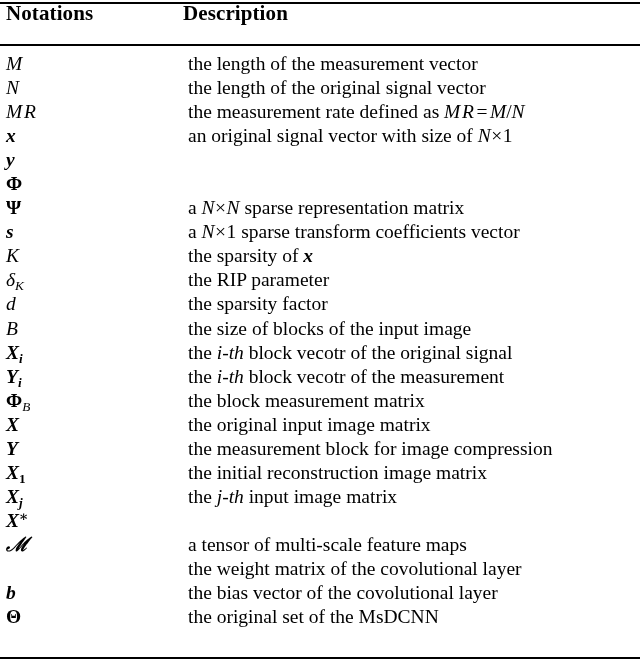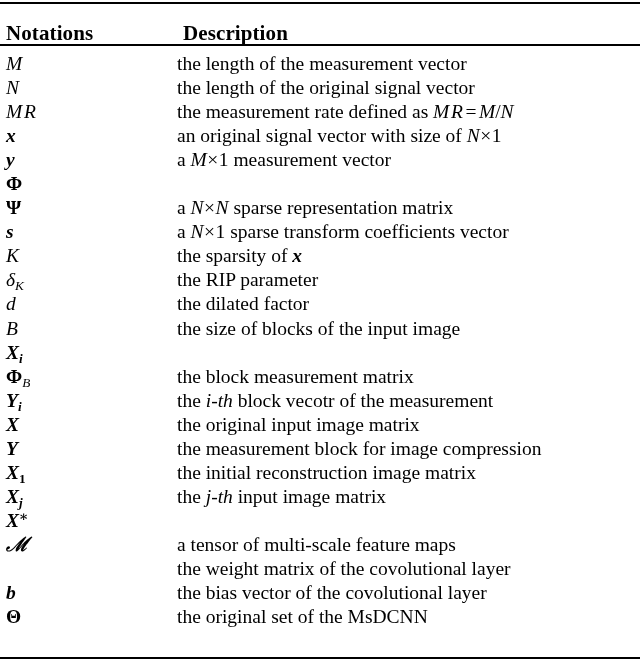--- a/index.html
+++ b/index.html
@@ -28,21 +28,21 @@
     left: 0;
     width: 640px;
     background: #000000;
   }
   .rule-top    { top: 2px;   height: 2px; }
   .rule-mid    { top: 44px;  height: 2px; }
   .rule-bottom { top: 657px; height: 2px; }
 
   .head-row {
     position: absolute;
-    top: 20px;
+    top: 0;
     left: 0;
     width: 636px;
     height: 30px;
   }
   .head-cell {
     position: absolute;
     font-weight: bold;
     font-size: 21px;
     line-height: 26px;
     letter-spacing: 0.1px;
@@ -62,21 +62,21 @@
     width: 640px;
   }
   .cell {
     position: absolute;
     top: 0;
     font-size: 19.5px;
     line-height: 24px;
     white-space: nowrap;
   }
   .cell-notation { left: 6px; }
-  .cell-desc     { left: 177px; }
+  .cell-desc     { left: 188px; }
 
   
   i, .mi {
     font-style: italic;
   }
   .bi {
     font-style: italic;
     font-weight: bold;
   }
   .bu {
@@ -136,21 +136,20 @@
       <div class="cell cell-desc">the measurement rate defined as <i>M</i> <i>R</i><span class="op">=</span><i>M</i>/<i>N</i></div>
     </div>
 
     <div class="row">
       <div class="cell cell-notation"><span class="bi">x</span></div>
       <div class="cell cell-desc">an original signal vector with size of <i>N</i><span class="times">×</span>1</div>
     </div>
 
     <div class="row">
       <div class="cell cell-notation"><span class="bi">y</span></div>
-      <div class="cell cell-desc">a <i>M</i><span class="times">×</span>1 measurement vector</div>
     </div>
 
     <div class="row">
       <div class="cell cell-notation"><span class="bu">Φ</span></div>
     </div>
 
     <div class="row">
       <div class="cell cell-notation"><span class="bu">Ψ</span></div>
       <div class="cell cell-desc">a <i>N</i><span class="times">×</span><i>N</i> sparse representation matrix</div>
     </div>
@@ -165,43 +164,44 @@
       <div class="cell cell-desc">the sparsity of <span class="bi">x</span></div>
     </div>
 
     <div class="row">
       <div class="cell cell-notation"><i>δ</i><sub><i>K</i></sub></div>
       <div class="cell cell-desc">the RIP parameter</div>
     </div>
 
     <div class="row">
       <div class="cell cell-notation"><i>d</i></div>
-      <div class="cell cell-desc">the dilated factor</div>
+      <div class="cell cell-desc">the sparsity factor</div>
     </div>
 
     <div class="row">
       <div class="cell cell-notation"><i>B</i></div>
       <div class="cell cell-desc">the size of blocks of the input image</div>
     </div>
 
     <div class="row">
       <div class="cell cell-notation"><span class="bi">X</span><sub class="bi">i</sub></div>
+      <div class="cell cell-desc">the <i>i</i>-<i>th</i> block vecotr of the original signal</div>
+    </div>
+
+    <div class="row">
+      <div class="cell cell-notation"><span class="bi">Y</span><sub class="bi">i</sub></div>
+      <div class="cell cell-desc">the <i>i</i>-<i>th</i> block vecotr of the measurement</div>
     </div>
 
     <div class="row">
       <div class="cell cell-notation"><span class="bu">Φ</span><sub><i>B</i></sub></div>
       <div class="cell cell-desc">the block measurement matrix</div>
     </div>
 
     <div class="row">
-      <div class="cell cell-notation"><span class="bi">Y</span><sub class="bi">i</sub></div>
-      <div class="cell cell-desc">the <i>i</i>-<i>th</i> block vecotr of the measurement</div>
-    </div>
-
-    <div class="row">
       <div class="cell cell-notation"><span class="bi">X</span></div>
       <div class="cell cell-desc">the original input image matrix</div>
     </div>
 
     <div class="row">
       <div class="cell cell-notation"><span class="bi">Y</span></div>
       <div class="cell cell-desc">the measurement block for image compression</div>
     </div>
 
     <div class="row">

